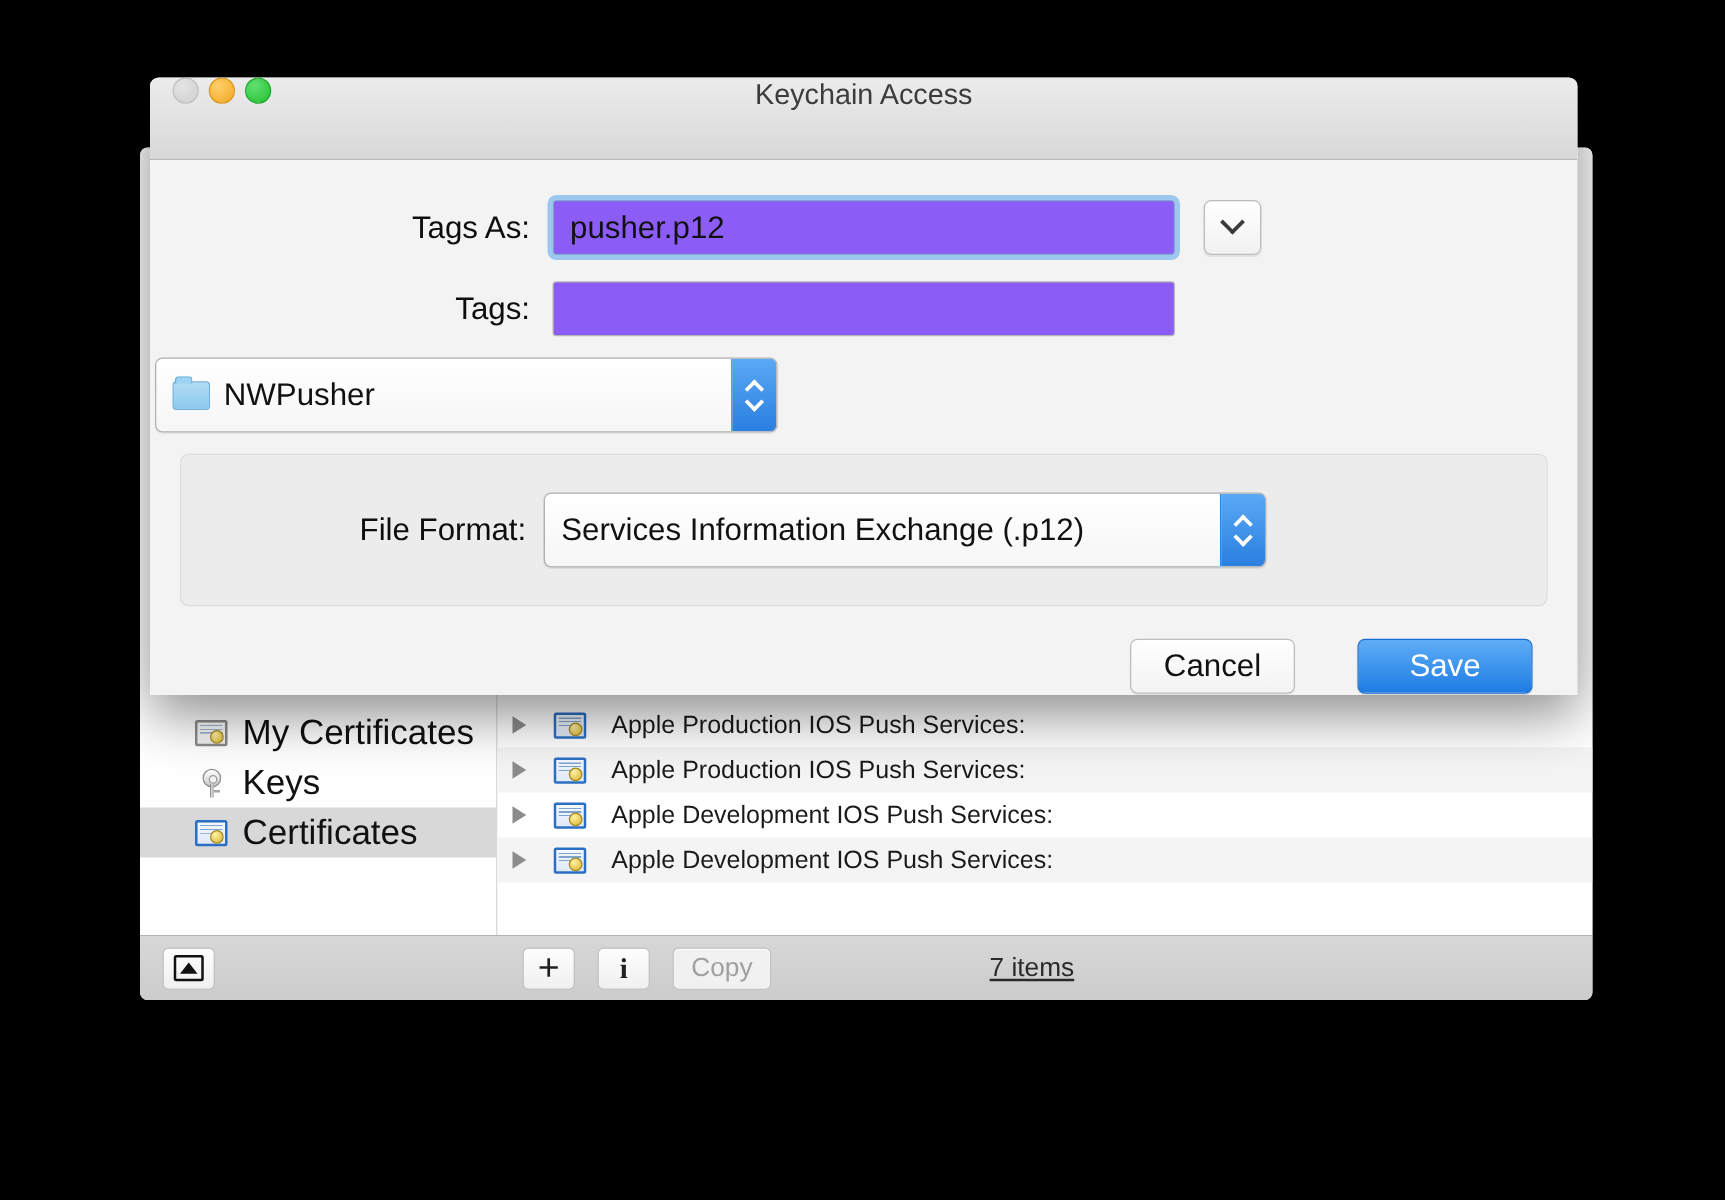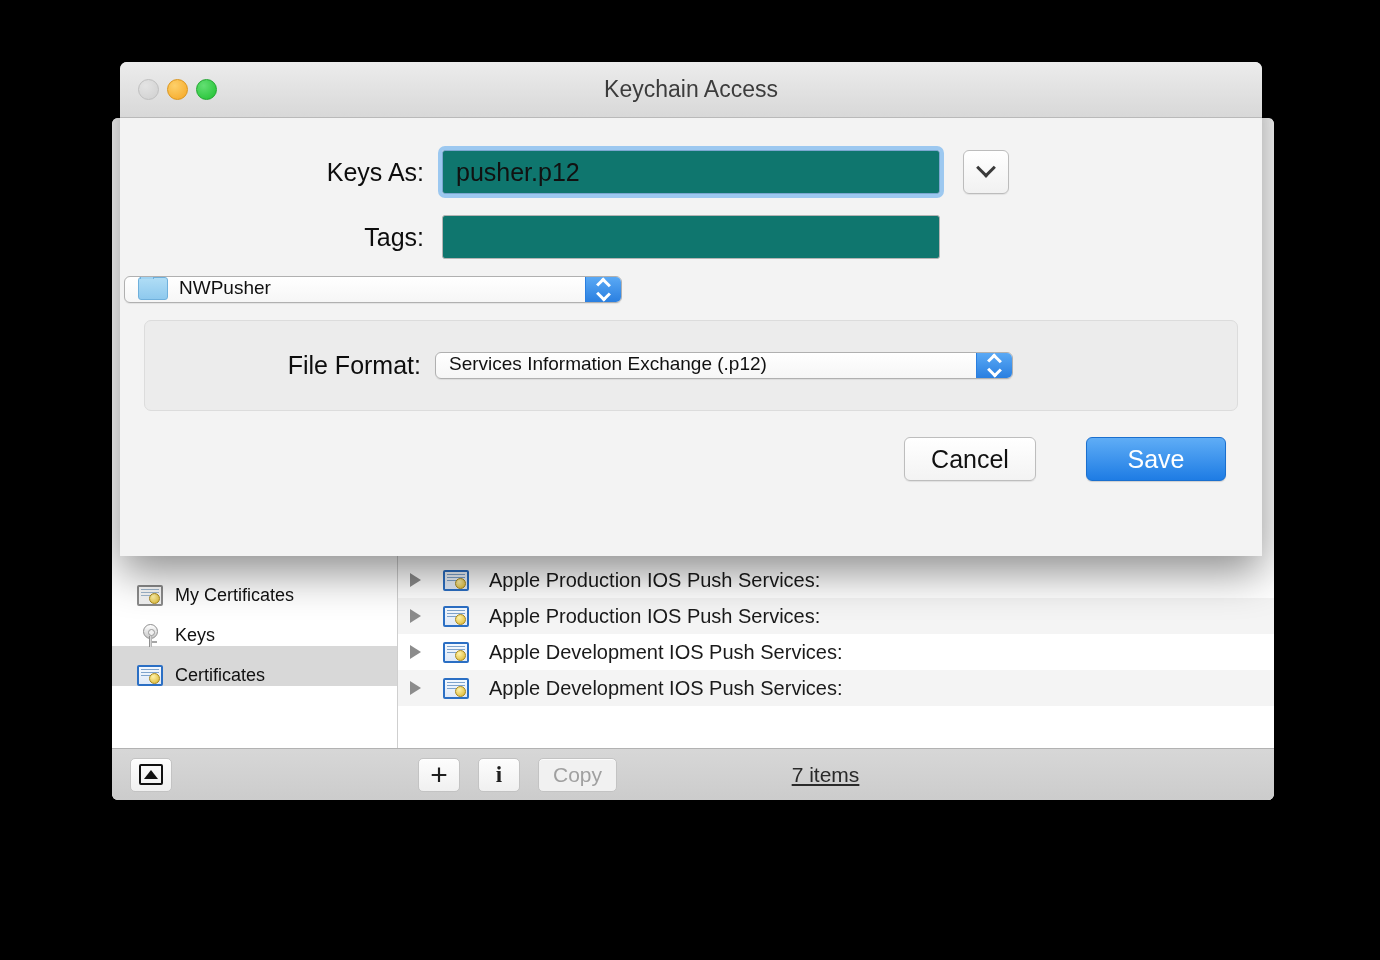--- a/index.html
+++ b/index.html
@@ -23,23 +23,23 @@
   }
   .bg-body { position: absolute; left: 0; top: 0; right: 0; bottom: 52px; display: flex; }
 
   .bg-sidebar {
     width: 286px; background: #ffffff;
     border-right: 1px solid #cfcfcf;
     position: relative;
   }
   .sb-list { position: absolute; left: 0; right: 0; bottom: 62px; }
   .sb-item {
-    display: flex; align-items: flex-end; gap: 12px;
-    height: 40px; padding-left: 25px;
-    font-size: 18px; color: #111;
+    display: flex; align-items: center; gap: 12px;
+    height: 40px; padding-left: 44px;
+    font-size: 28px; color: #111;
   }
   .sb-item.selected { background: #d8d8d8; }
 
   .cert-icon {
     width: 26px; height: 21px;
     background: linear-gradient(#fdfdfd, #efefef);
     border: 2px solid #8a8a8a;
     border-radius: 2px;
     position: relative; flex: 0 0 auto;
   }
@@ -122,43 +122,43 @@
   .sheet {
     position: absolute;
     left: 120px; top: 62px;
     width: 1142px; height: 494px;
     background: #f3f3f3;
     border-radius: 7px 7px 0 0;
     box-shadow: 0 16px 44px rgba(0,0,0,0.45);
     overflow: hidden;
   }
   .titlebar {
-    position: relative; height: 56px;
+    position: relative; height: 66px;
     background: linear-gradient(#ececec, #d8d8d8);
     border-bottom: 1px solid #b9b9b9;
-    display: flex; align-items: center;
+    display: flex; align-items: flex-start;
   }
   .lights { display: flex; gap: 8px; padding-left: 18px; }
   .light { width: 21px; height: 21px; border-radius: 50%; }
   .light.close  { background: radial-gradient(circle at 35% 30%, #e4e4e4, #cfcfcf); border: 1px solid #bfbfbf; }
   .light.min    { background: radial-gradient(circle at 35% 30%, #fdd06a, #f5a623); border: 1px solid #dc9417; }
   .light.zoom   { background: radial-gradient(circle at 35% 30%, #63df73, #1ec02f); border: 1px solid #1da62c; }
   .title {
     position: absolute; left: 0; right: 0; text-align: center;
     font-size: 23px; color: #3c3c3c;
   }
 
   .sheet-body { padding: 28px 0 0 0; }
   .form-row { display: flex; align-items: center; margin-bottom: 17px; }
   .form-label {
     width: 318px; text-align: right; padding-right: 14px;
     font-size: 25px; color: #0d0d0d;
   }
   .txt-field {
-    height: 44px; background: #0f766e;
+    height: 44px; background: #8b5cf6;
     border: 1px solid #b4b4b4; border-radius: 3px;
     font-size: 25px; color: #111;
     display: flex; align-items: center; padding-left: 13px;
   }
   .focus-ring {
     border: 4px solid #9cc8f0; border-radius: 7px; padding: 0;
     display: inline-block;
   }
   .focus-ring .txt-field { border-color: #7ba7d0; border-radius: 3px; }
   .expand-btn {
@@ -168,24 +168,24 @@
     display: flex; align-items: center; justify-content: center;
     box-shadow: 0 1px 1px rgba(0,0,0,0.07);
   }
   .chev-down {
     width: 14px; height: 14px;
     border-right: 3px solid #3a3a3a; border-bottom: 3px solid #3a3a3a;
     transform: rotate(45deg) translate(-3px,-3px);
   }
 
   .popup {
-    height: 27px; background: linear-gradient(#ffffff, #f6f6f6);
+    height: 60px; background: linear-gradient(#ffffff, #f6f6f6);
     border: 1px solid #b0b0b0; border-radius: 6px;
-    display: flex; align-items: flex-start;
-    font-size: 19px; color: #111;
+    display: flex; align-items: center;
+    font-size: 25px; color: #111;
     padding-left: 13px;
     box-shadow: 0 1px 1px rgba(0,0,0,0.07);
     position: relative; overflow: hidden;
   }
   .popup .stepper {
     position: absolute; right: 0; top: 0; bottom: 0; width: 36px;
     background: linear-gradient(#5aa9f5, #2a7fe0);
     border-left: 1px solid #2a7fe0;
     display: flex; flex-direction: column; align-items: center; justify-content: center; gap: 5px;
   }
@@ -332,21 +332,21 @@
         <span class="light close"></span>
         <span class="light min"></span>
         <span class="light zoom"></span>
       </div>
       <div class="title">Keychain Access</div>
     </div>
 
     <div class="sheet-body">
 
       <div class="form-row">
-        <span class="form-label">Keys As:</span>
+        <span class="form-label">Tags As:</span>
         <span class="focus-ring">
           <span class="txt-field" style="width:498px;" placeholder="">pusher.p12</span>
         </span>
         <span class="expand-btn">
           <span class="chev-down"></span>
         </span>
       </div>
 
       <div class="form-row">
         <span class="form-label">Tags:</span>

